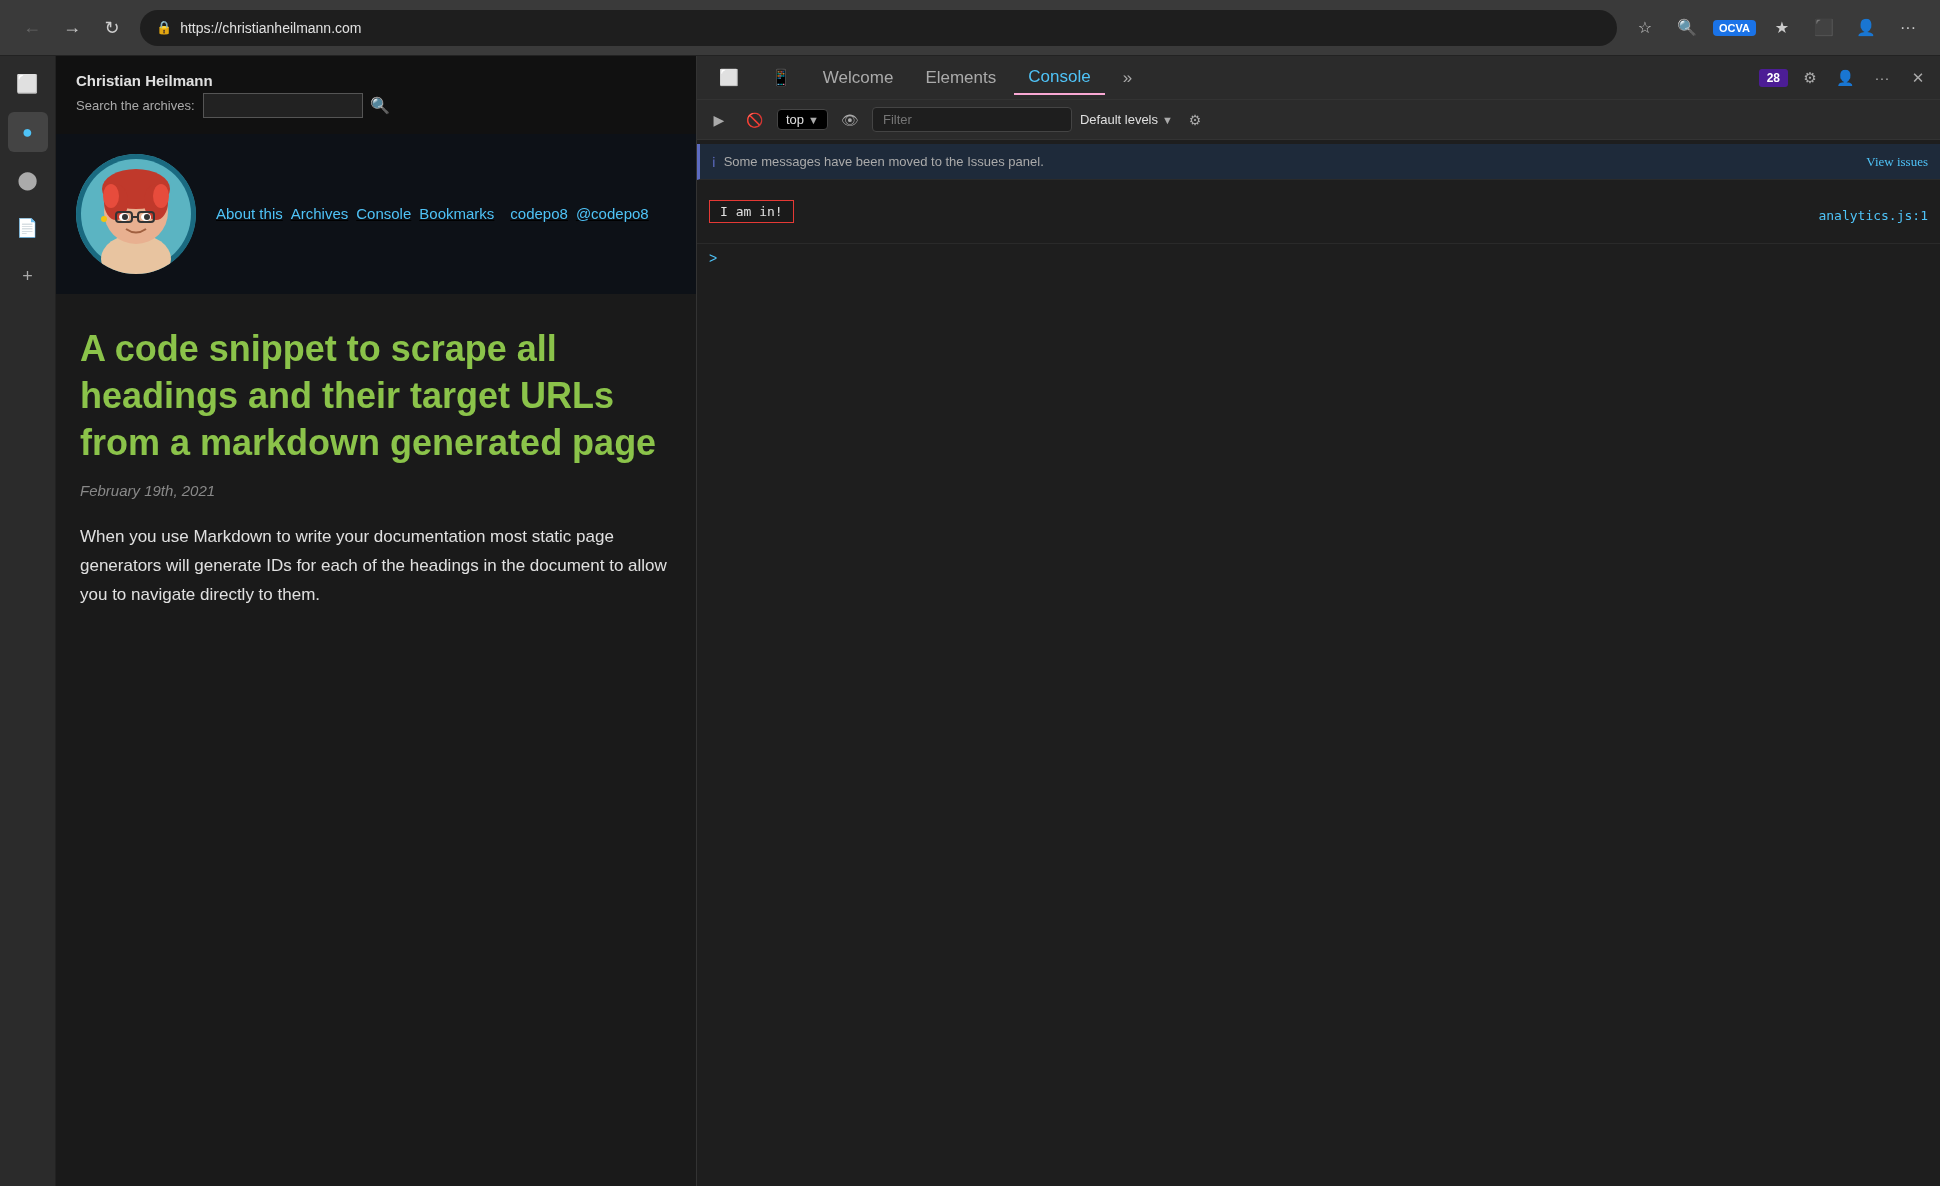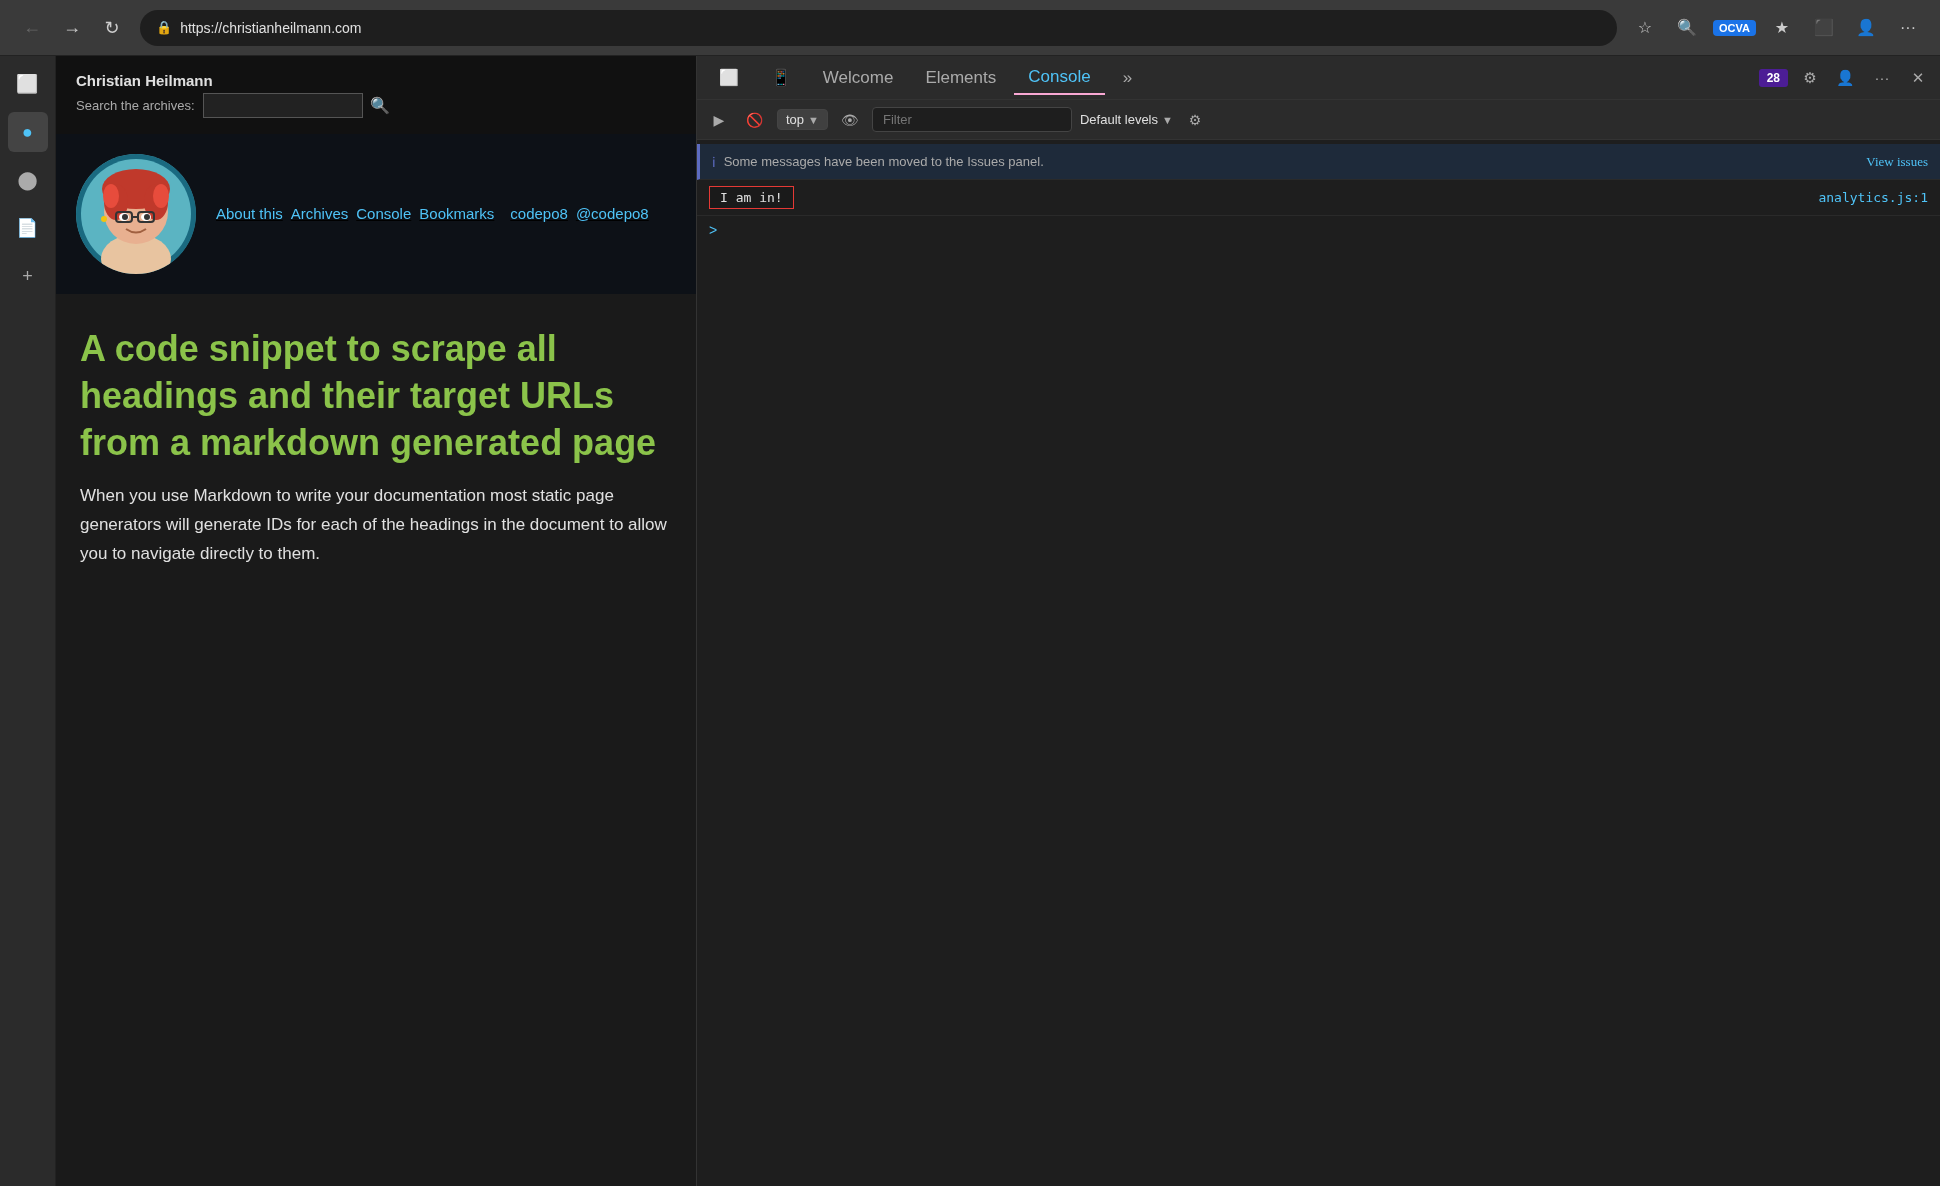--- a/index.html
+++ b/index.html
@@ -283,21 +283,21 @@
       border: none;
       color: #aaa;
       font-size: 14px;
       cursor: pointer;
       display: flex; align-items: center; justify-content: center;
       border-radius: 4px;
     }
     .context-selector {
       display: flex;
       align-items: center;
-      background: #404040;
+      background: #000000;
       border: 1px solid #444;
       border-radius: 4px;
       padding: 2px 8px;
       gap: 4px;
       cursor: pointer;
     }
     .context-selector span { color: #e0e0e0; font-size: 13px; }
     .context-selector .chevron { color: #aaa; font-size: 11px; }
     .eye-btn {
       width: 28px; height: 28px;
@@ -359,23 +359,23 @@
       font-size: 14px;
     }
     .console-info-row .view-issues-link {
       margin-left: auto;
       color: #4fc3f7;
       text-decoration: none;
       font-size: 13px;
       font-family: Liberation Serif, serif;
     }
     .console-log-row {
-      padding: 6px 12px;
-      display: flex;
-      align-items: center;
+      padding: 20px 12px;
+      display: flex;
+      align-items: flex-end;
       gap: 8px;
       font-size: 13px;
       border-bottom: 1px solid #2a2a2a;
     }
     .console-log-msg {
       background: #1a1a1a;
       border: 1px solid #e53935;
       padding: 3px 10px;
       color: #e0e0e0;
       font-family: monospace;
@@ -496,20 +496,21 @@
         <a href="#">Console</a>
         <a href="#">Bookmarks</a>
         <br style="width:100%">
         <a href="#">codepo8</a>
         <a href="#">@codepo8</a>
       </div>
     </div>
 
     <div class="article-content">
       <h1 class="article-title">A code snippet to scrape all headings and their target URLs from a markdown generated page</h1>
+      <p class="article-date">February 19th, 2021</p>
       <p class="article-body">When you use Markdown to write your documentation most static page generators will generate IDs for each of the headings in the document to allow you to navigate directly to them.</p>
     </div>
   </div>
 
   <div class="devtools">
 
     <div class="devtools-toolbar">
       <button class="devtools-tab" style="color:#aaa;font-size:16px;">⬜</button>
       <button class="devtools-tab" style="color:#aaa;font-size:16px;">📱</button>
       <button class="devtools-tab">Welcome</button>

